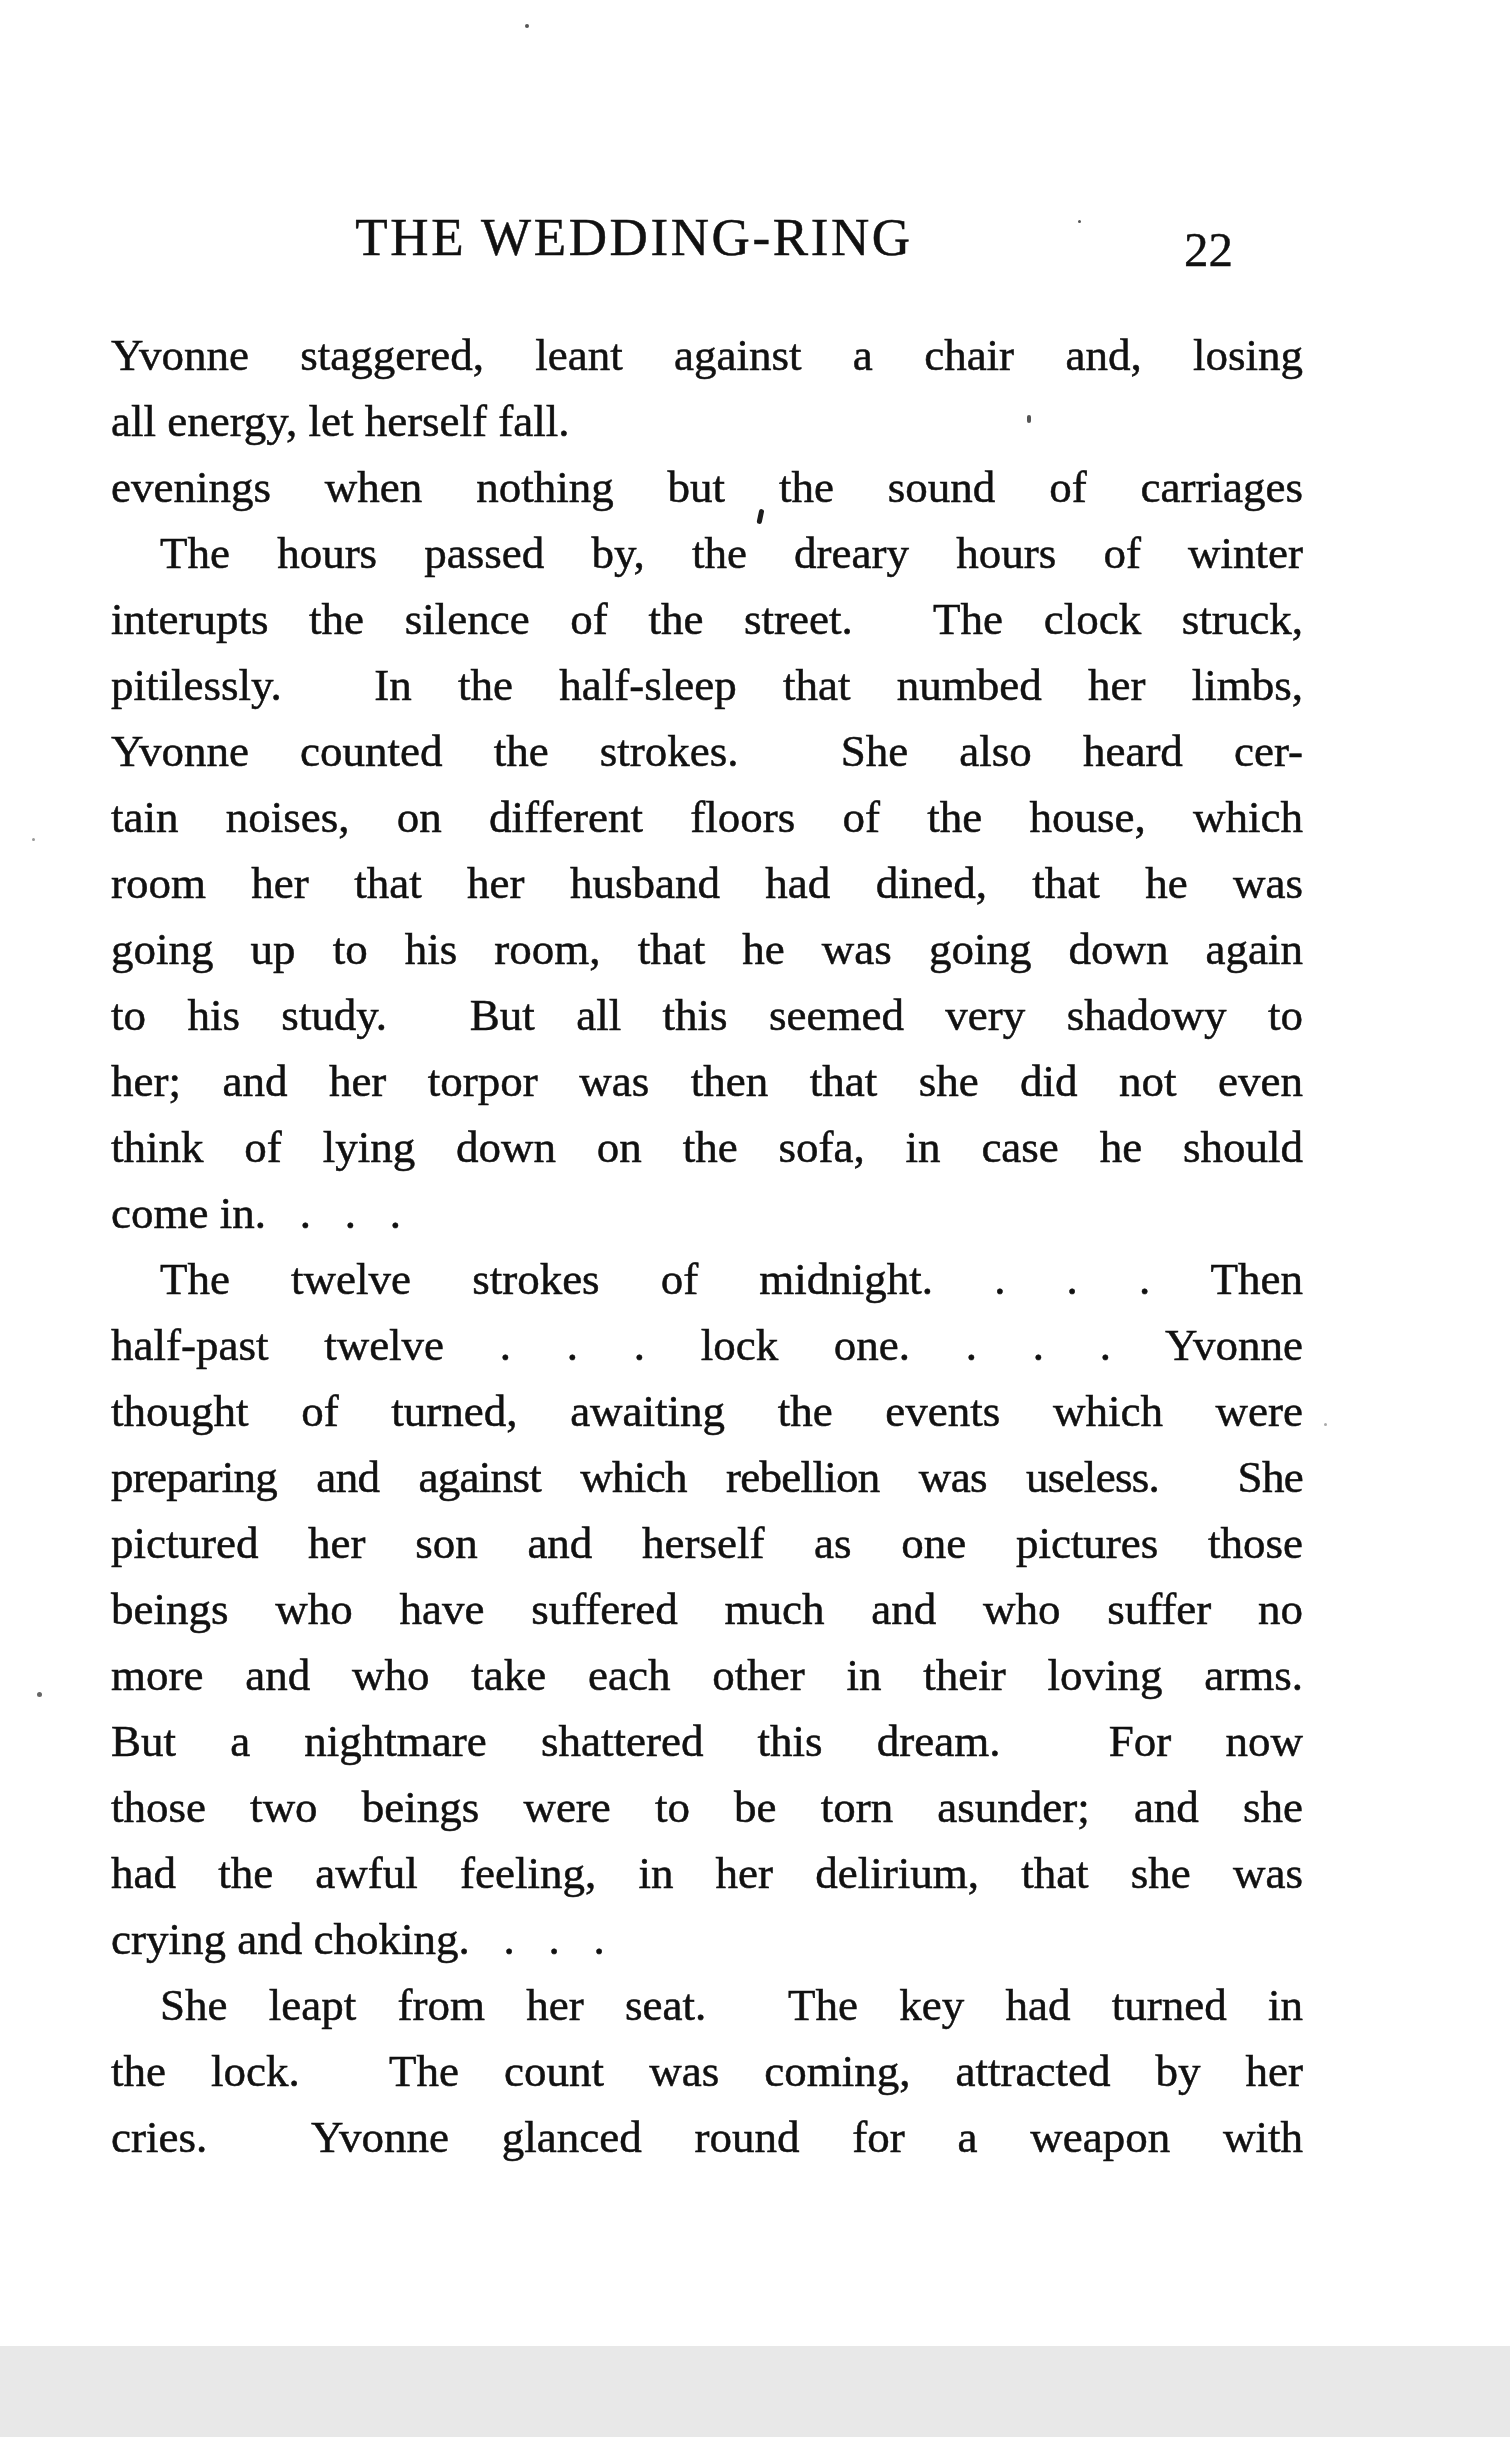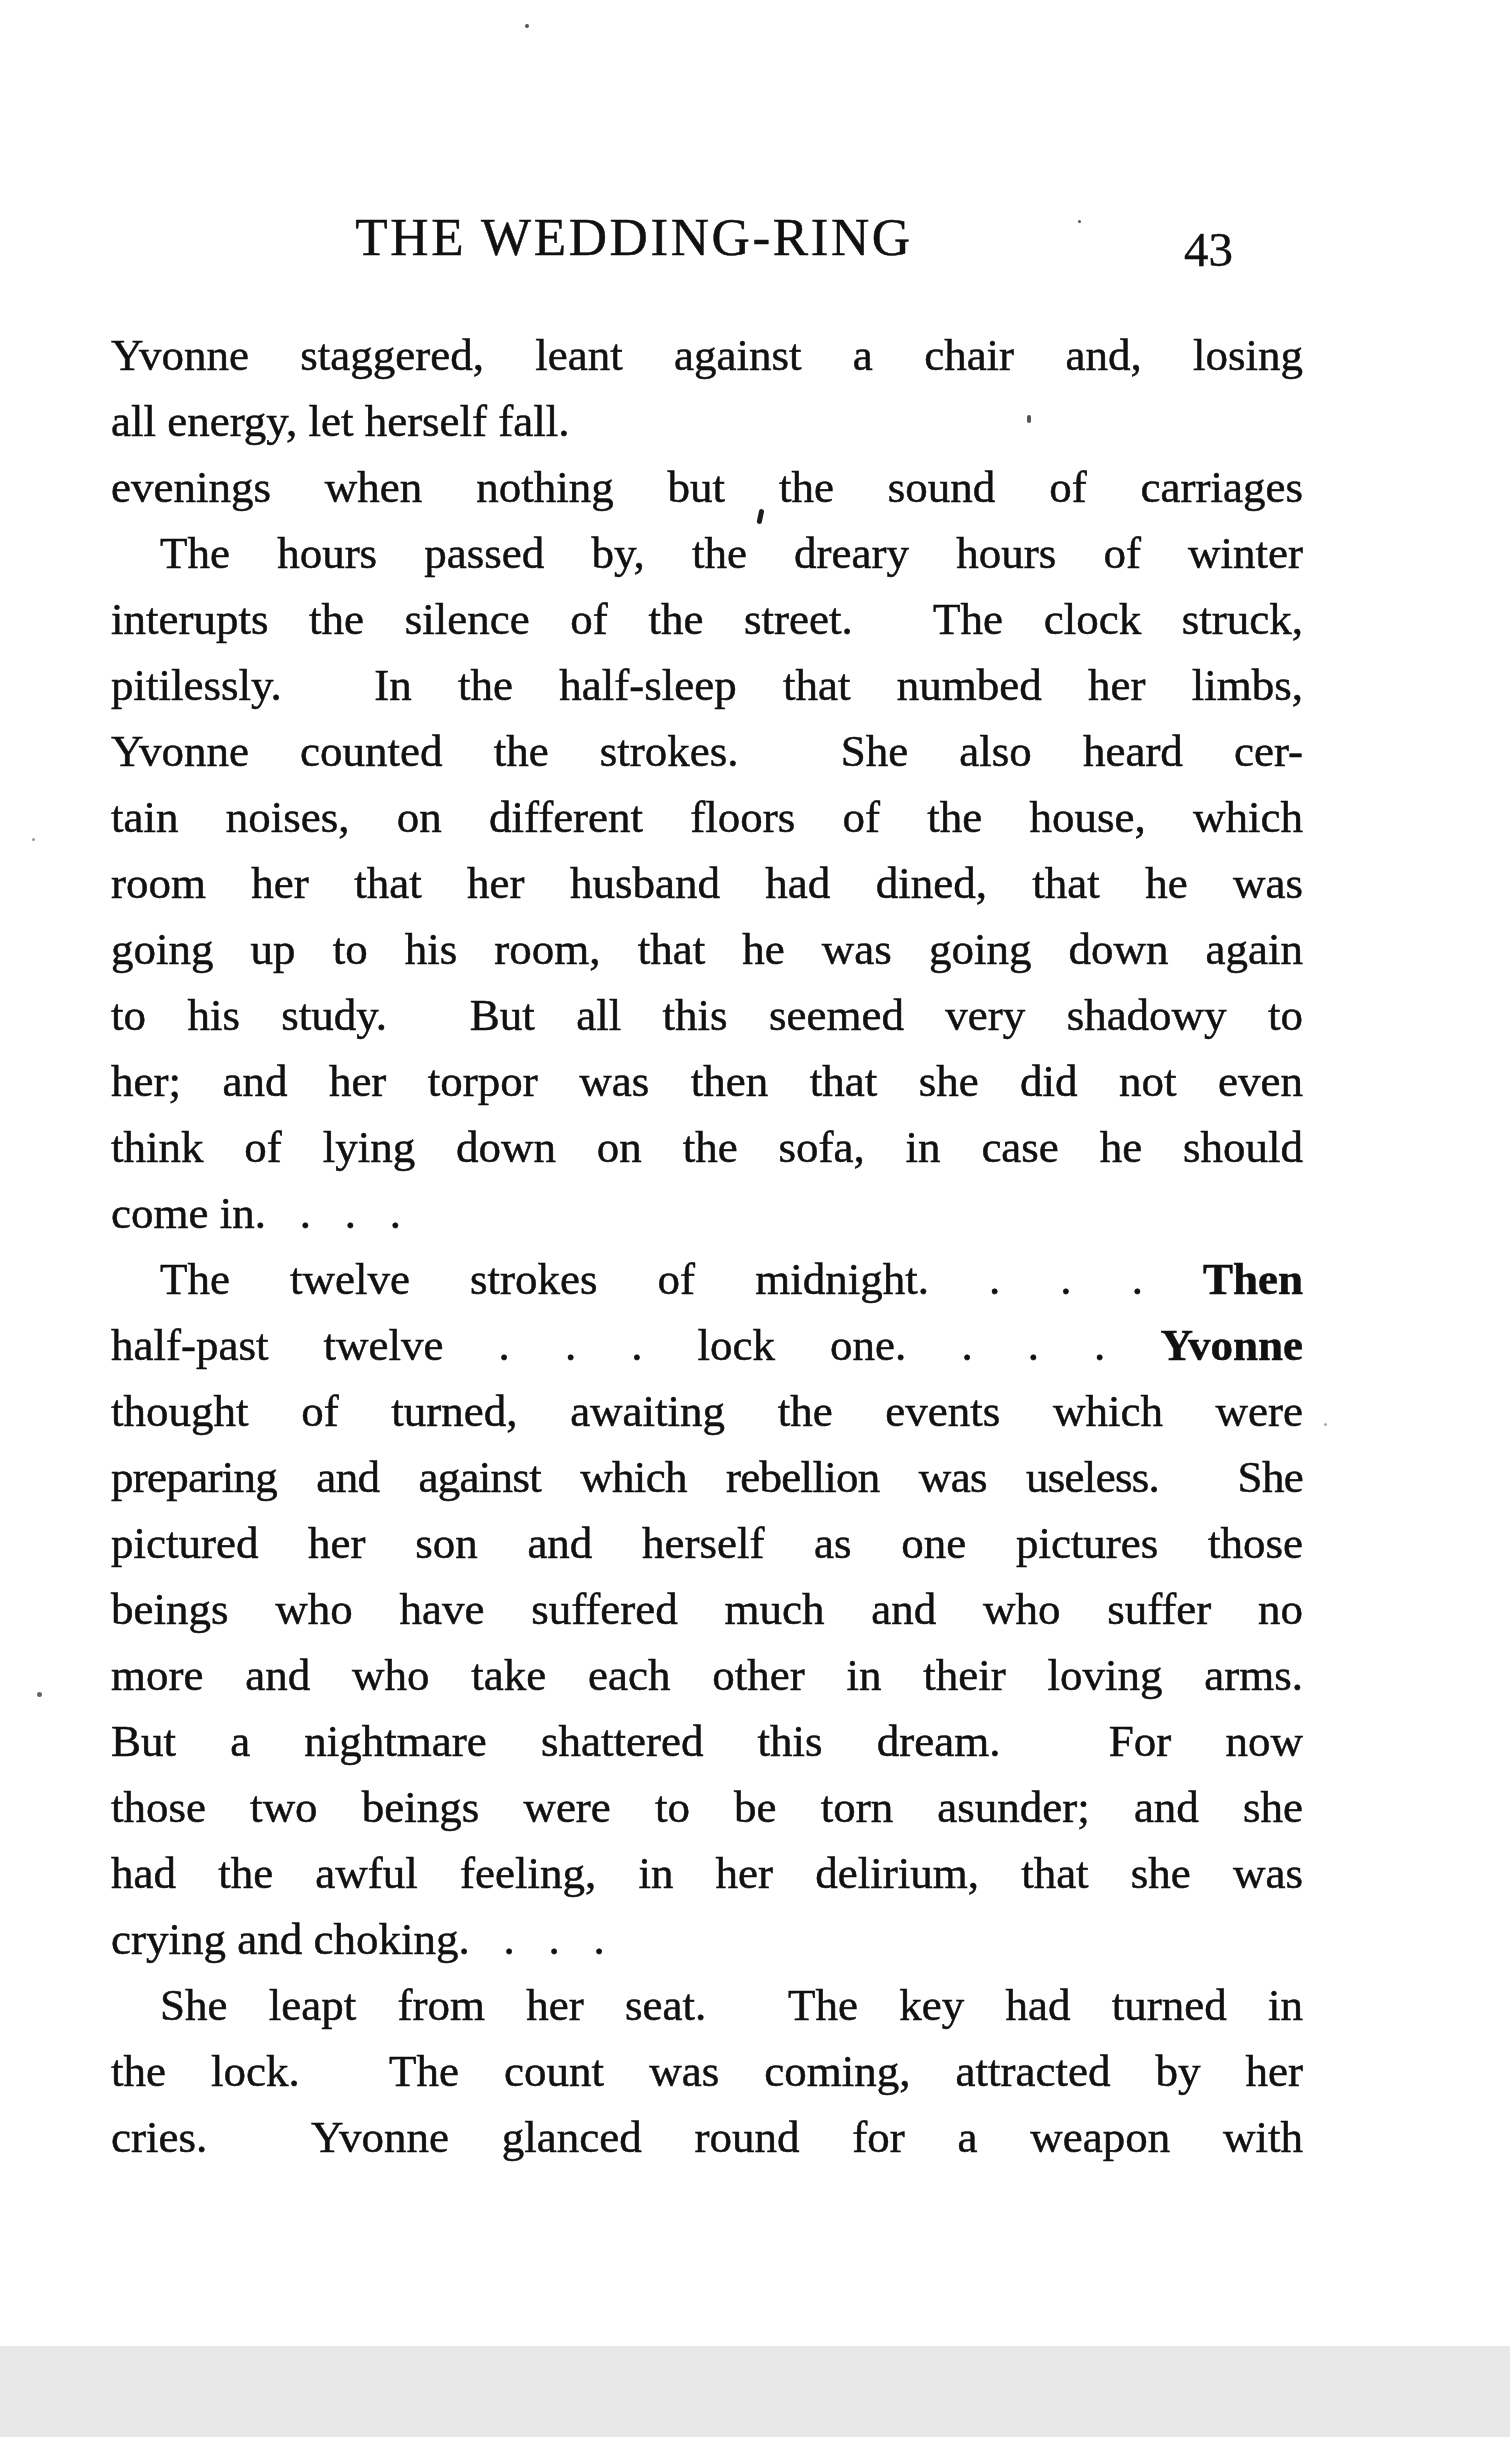--- a/index.html
+++ b/index.html
@@ -49,21 +49,21 @@
   }
   .line {
     height: 66px;
     text-align: justify;
     text-align-last: justify;
     white-space: normal;
   }
   .line.indent { text-indent: 49px; }
   .line.last { text-align-last: left; }
   .line.tight { letter-spacing: -0.7px; word-spacing: -0.14em; }
-  .line .bold { font-weight: 700; }
+  .line .bold { font-weight: 400; }
   
   .speck {
     position: absolute;
     background: #555;
     border-radius: 50%;
   }
   .tickmark {
     position: absolute;
     width: 5.1px;
     height: 14.5px;
@@ -72,21 +72,21 @@
     transform: rotate(12deg);
   }
 </style>
 </head>
 <body>
 
 <div class="page">
 
   <div class="running-head">
     <div class="head-title">THE WEDDING-RING</div>
-    <div class="head-page-number">43</div>
+    <div class="head-page-number">22</div>
   </div>
 
   <div class="text-block">
       <div class="line"><span>Yvonne staggered, leant against a chair and, losing</span></div>
       <div class="line last"><span>all energy, let herself fall.</span></div>
       <div class="line"><span>evenings when nothing but the sound of carriages</span></div>
       <div class="line indent"><span>The hours passed by, the dreary hours of winter</span></div>
       <div class="line"><span>interupts the silence of the street.&nbsp; The clock struck,</span></div>
       <div class="line"><span>pitilessly.&nbsp; In the half-sleep that numbed her limbs,</span></div>
       <div class="line"><span>Yvonne counted the strokes.&nbsp; She also heard cer-</span></div>

